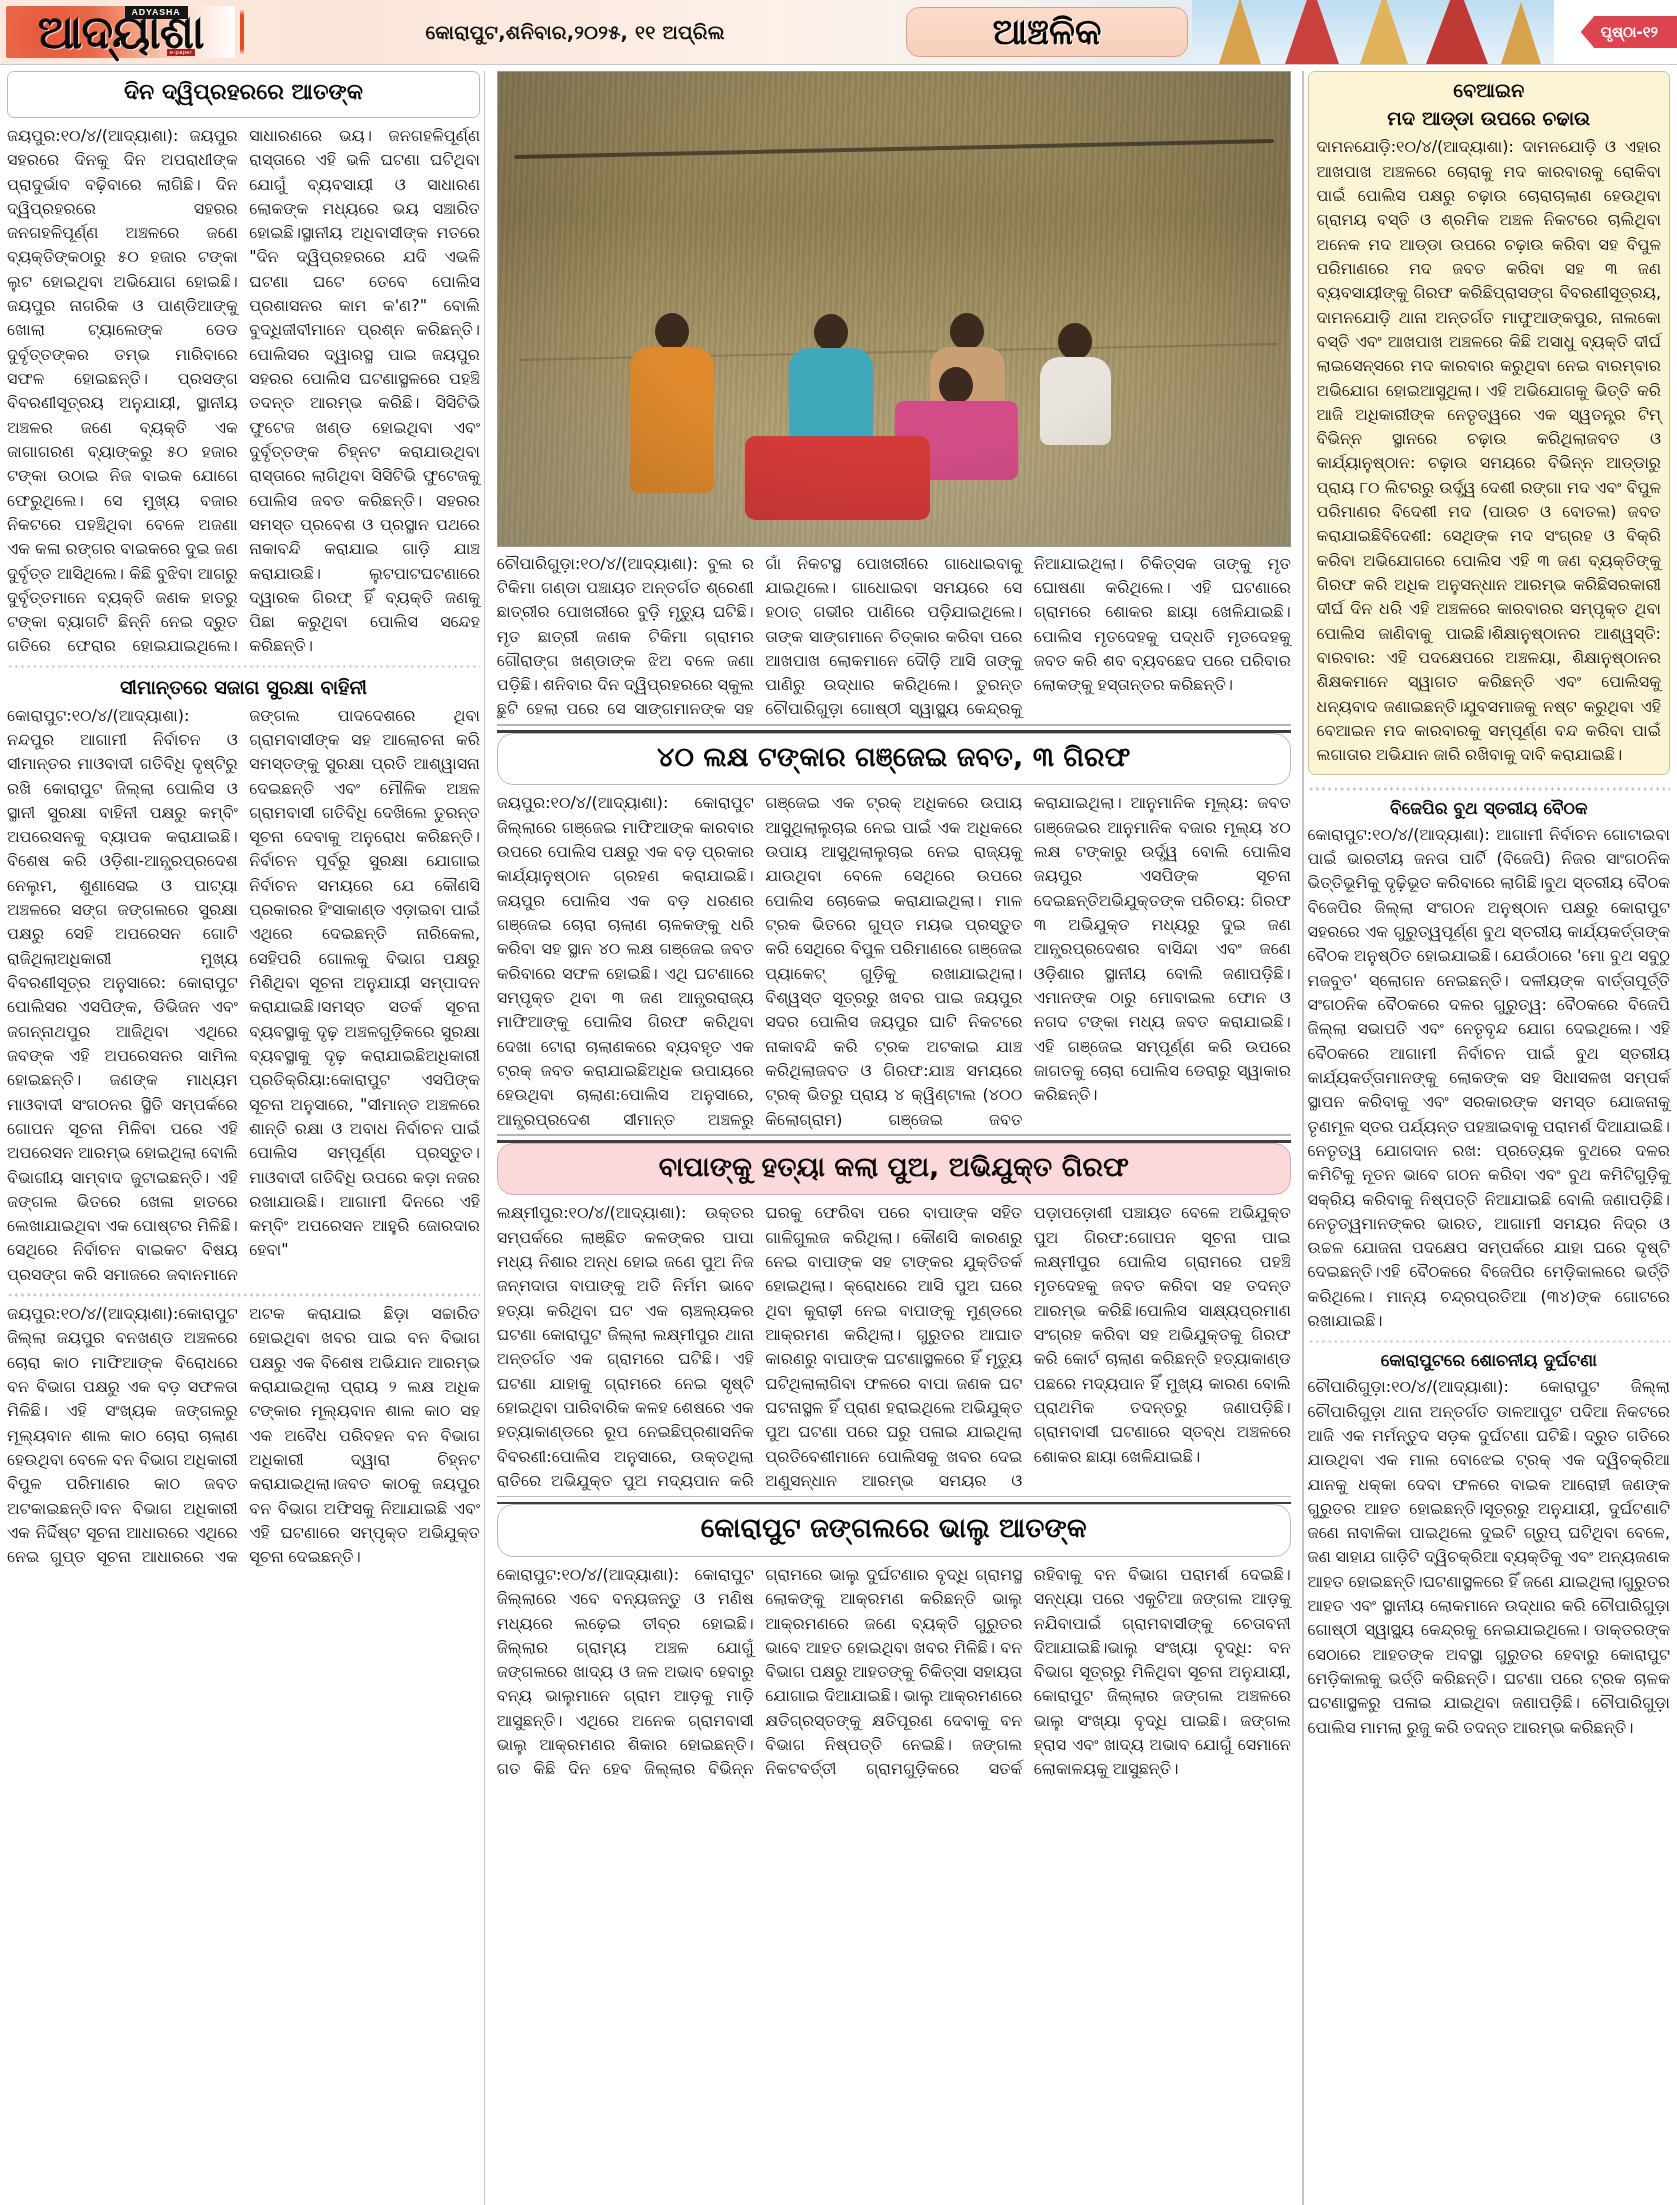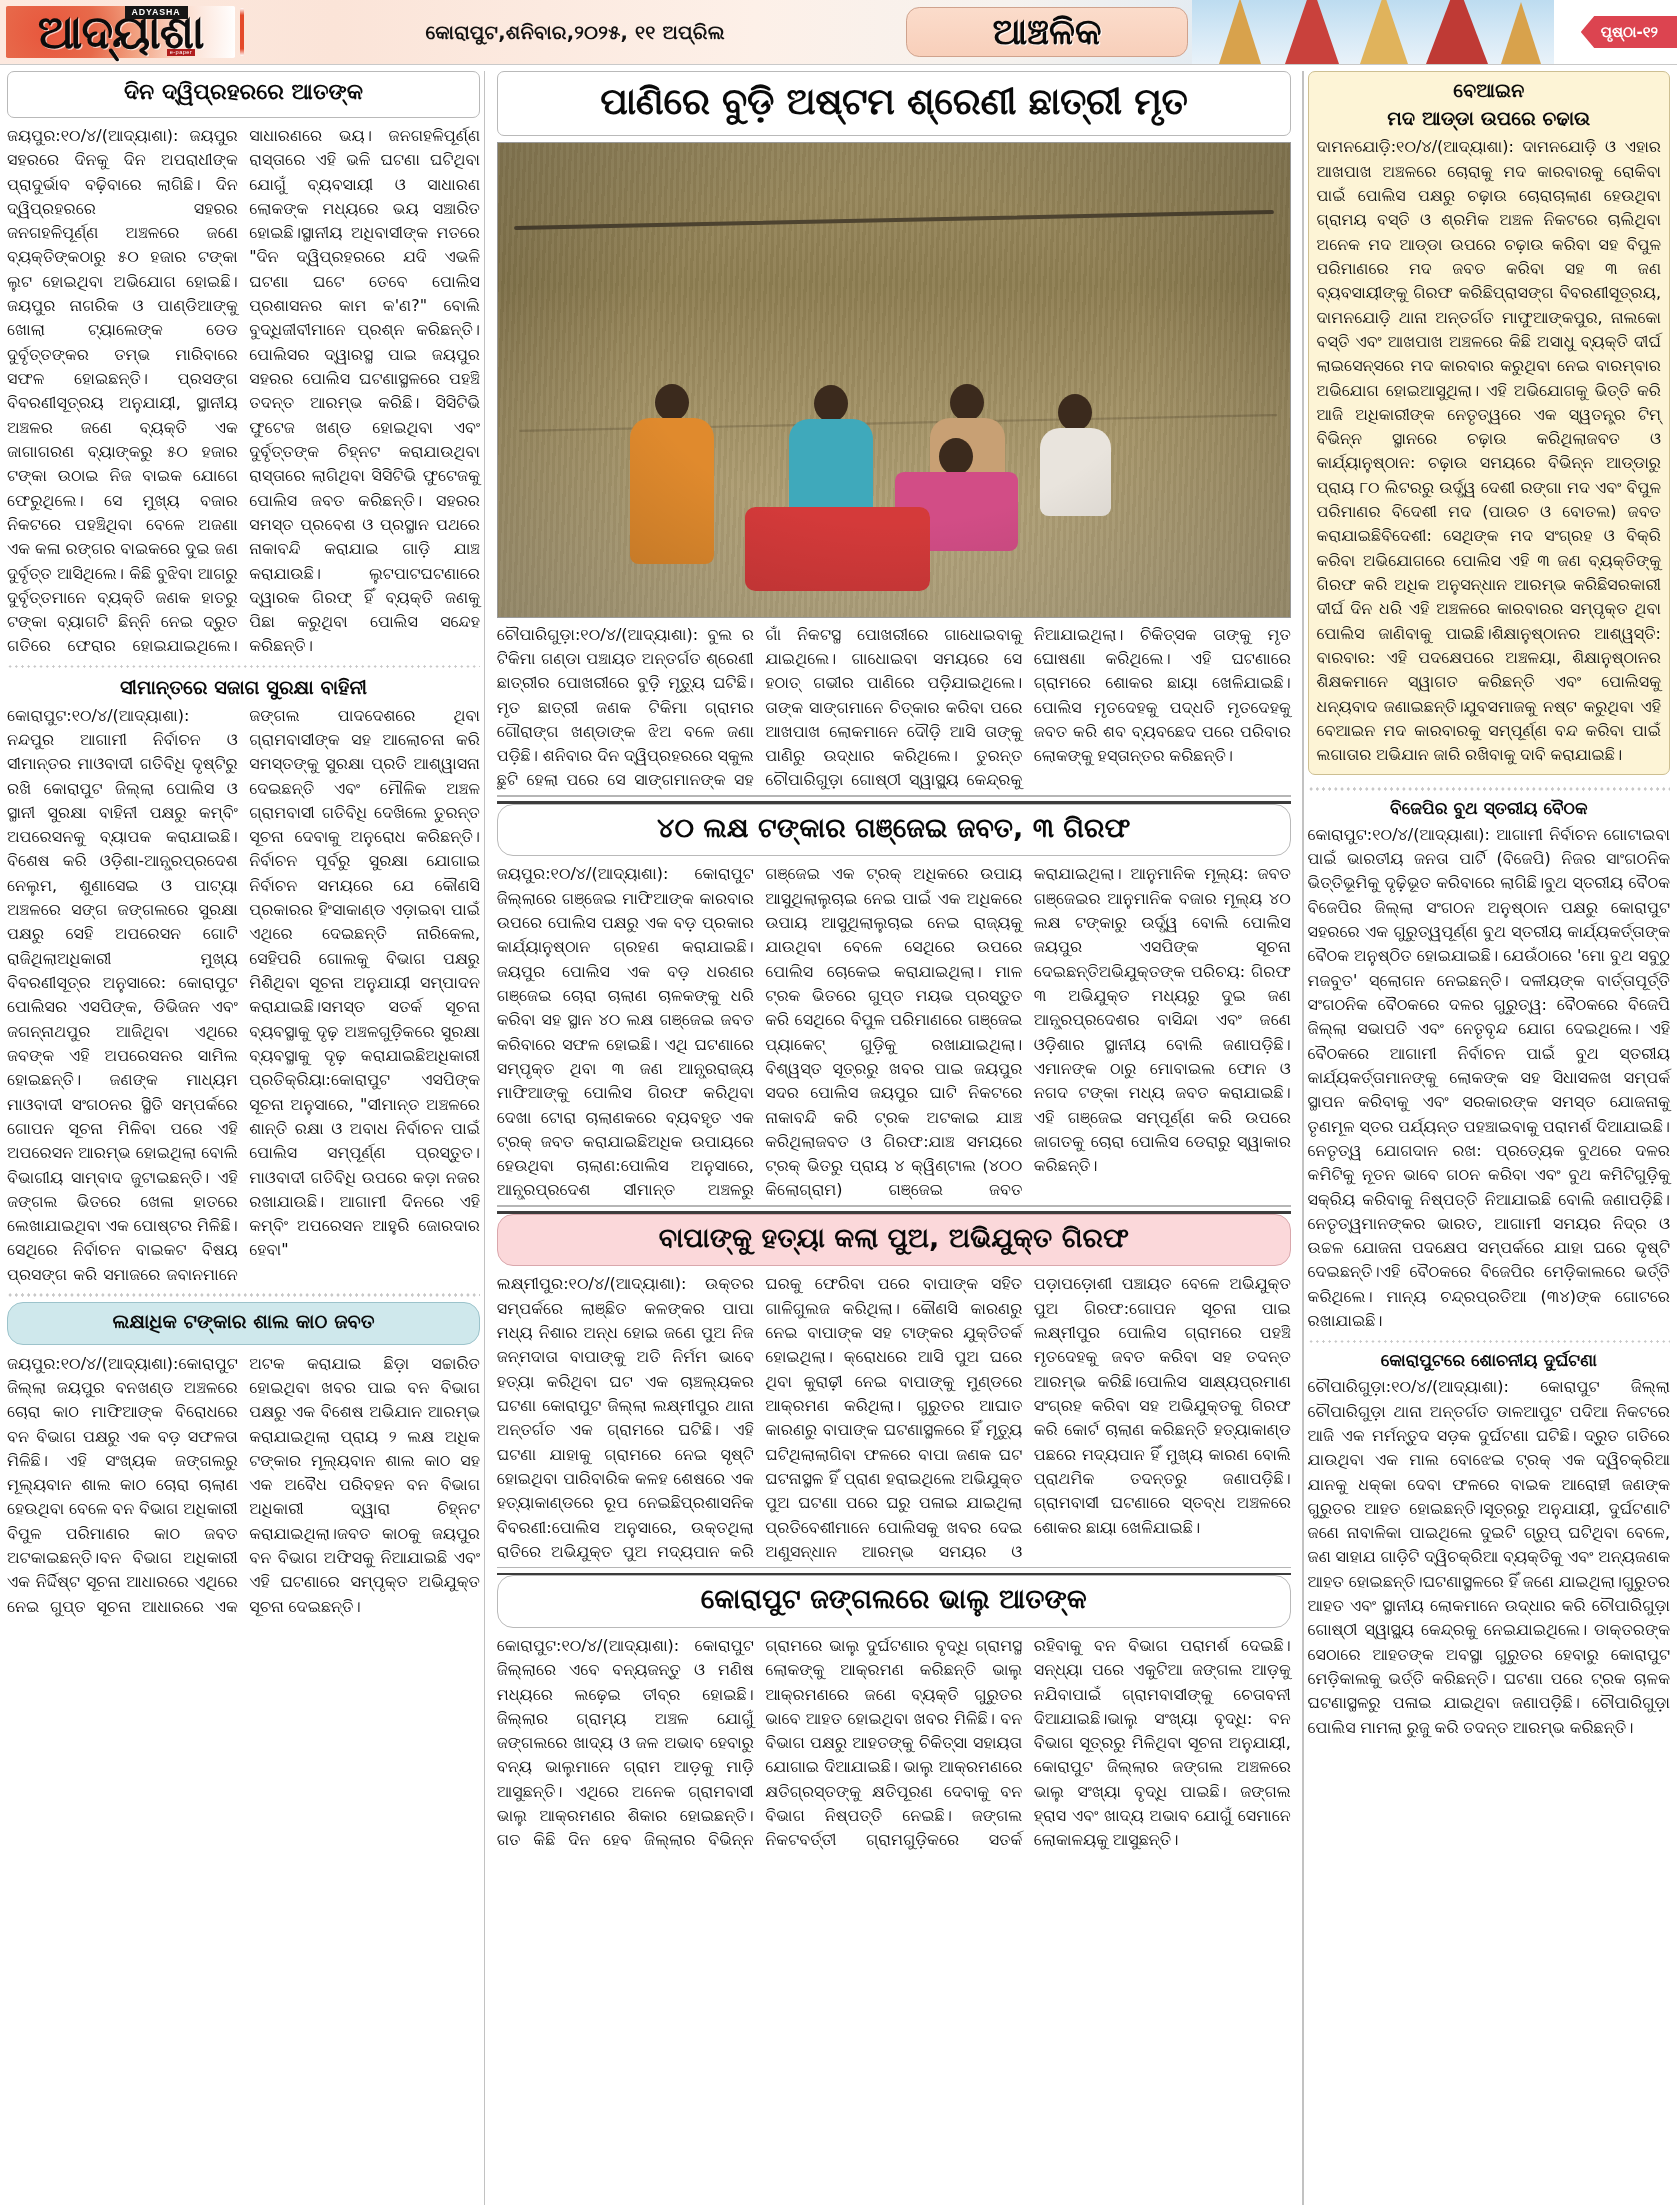--- a/index.html
+++ b/index.html
@@ -308,34 +308,28 @@
 
       <div class="divider-dots"></div>
 
       <div>
         <div class="hl hl-sm">ସୀମାନ୍ତରେ ସଜାଗ ସୁରକ୍ଷା ବାହିନୀ</div>
       </div>
       <div class="body-text cols2">କୋରାପୁଟ:୧୦/୪/(ଆଦ୍ୟାଶା): ନନ୍ଦପୁର ଆଗାମୀ ନିର୍ବାଚନ ଓ ସୀମାନ୍ତର ମାଓବାଦୀ ଗତିବିଧି ଦୃଷ୍ଟିରୁ ରଖି କୋରାପୁଟ ଜିଲ୍ଲା ପୋଲିସ ଓ ସ୍ଥାନୀ ସୁରକ୍ଷା ବାହିନୀ ପକ୍ଷରୁ କମ୍ବିଂ ଅପରେସନକୁ ବ୍ୟାପକ କରାଯାଇଛି। ବିଶେଷ କରି ଓଡ଼ିଶା-ଆନ୍ଧ୍ରପ୍ରଦେଶ ନେଲୁମ, ଶୁଣାସେଇ ଓ ପାଟ୍ୟା ଅଞ୍ଚଳରେ ସଙ୍ଗ ଜଙ୍ଗଲରେ ସୁରକ୍ଷା ପକ୍ଷରୁ ସେହି ଅପରେସନ ଗୋଟି ରାଜିଥିଲାଅଧିକାରୀ ମୁଖ୍ୟ ବିବରଣୀସୂତ୍ର ଅନୁସାରେ: କୋରାପୁଟ ପୋଲିସର ଏସପିଙ୍କ, ଡିଭିଜନ ଏବଂ ଜଗନ୍ନାଥପୁର ଆଜିଥିବା ଏଥିରେ ଜବଙ୍କ ଏହି ଅପରେସନର ସାମିଲ ହୋଇଛନ୍ତି। ଜଣଙ୍କ ମାଧ୍ୟମ ମାଓବାଦୀ ସଂଗଠନର ସ୍ଥିତି ସମ୍ପର୍କରେ ଗୋପନ ସୂଚନା ମିଳିବା ପରେ ଏହି ଅପରେସନ ଆରମ୍ଭ ହୋଇଥିଲା ବୋଲି ବିଭାଗୀୟ ସାମ୍ବାଦ ଜୁଟାଇଛନ୍ତି। ଏହି ଜଙ୍ଗଲ ଭିତରେ ଖେଳା ହାତରେ ଲେଖାଯାଇଥିବା ଏକ ପୋଷ୍ଟର ମିଳିଛି। ସେଥିରେ ନିର୍ବାଚନ ବାଇକଟ ବିଷୟ ପ୍ରସଙ୍ଗ କରି ସମାଜରେ ଜବାନମାନେ ଜଙ୍ଗଲ ପାଦଦେଶରେ ଥିବା ଗ୍ରାମବାସୀଙ୍କ ସହ ଆଲୋଚନା କରି ସମସ୍ତଙ୍କୁ ସୁରକ୍ଷା ପ୍ରତି ଆଶ୍ୱାସନା ଦେଇଛନ୍ତି ଏବଂ ମୌଳିକ ଅଞ୍ଚଳ ଗ୍ରାମବାସୀ ଗତିବିଧି ଦେଖିଲେ ତୁରନ୍ତ ସୂଚନା ଦେବାକୁ ଅନୁରୋଧ କରିଛନ୍ତି।ନିର୍ବାଚନ ପୂର୍ବରୁ ସୁରକ୍ଷା ଯୋଗାଇ ନିର୍ବାଚନ ସମୟରେ ଯେ କୌଣସି ପ୍ରକାରର ହିଂସାକାଣ୍ଡ ଏଡ଼ାଇବା ପାଇଁ ଏଥିରେ ଦେଇଛନ୍ତି ନାରିକେଲ, ସେହିପରି ଗୋଲକୁ ବିଭାଗ ପକ୍ଷରୁ ମିଶିଥିବା ସୂଚନା ଅନୁଯାୟୀ ସମ୍ପାଦନ କରାଯାଇଛି।ସମସ୍ତ ସତର୍କ ସୂଚନା ବ୍ୟବସ୍ଥାକୁ ଦୃଢ଼ ଅଞ୍ଚଳଗୁଡ଼ିକରେ ସୁରକ୍ଷା ବ୍ୟବସ୍ଥାକୁ ଦୃଢ଼ କରାଯାଇଛିଅଧିକାରୀ ପ୍ରତିକ୍ରିୟା:କୋରାପୁଟ ଏସପିଙ୍କ ସୂଚନା ଅନୁସାରେ, "ସୀମାନ୍ତ ଅଞ୍ଚଳରେ ଶାନ୍ତି ରକ୍ଷା ଓ ଅବାଧ ନିର୍ବାଚନ ପାଇଁ ପୋଲିସ ସମ୍ପୂର୍ଣ୍ଣ ପ୍ରସ୍ତୁତ। ମାଓବାଦୀ ଗତିବିଧି ଉପରେ କଡ଼ା ନଜର ରଖାଯାଉଛି। ଆଗାମୀ ଦିନରେ ଏହି କମ୍ବିଂ ଅପରେସନ ଆହୁରି ଜୋରଦାର ହେବା"</div>
 
       <div class="divider-dots"></div>
 
-      <div class="box tint-teal flat">
-        <div class="hl hl-sm">ଲକ୍ଷାଧିକ ଟଙ୍କାର ଶାଲ କାଠ ଜବତ</div>
-      </div>
       <div class="body-text cols2">ଜୟପୁର:୧୦/୪/(ଆଦ୍ୟାଶା):କୋରାପୁଟ ଜିଲ୍ଲା ଜୟପୁର ବନଖଣ୍ଡ ଅଞ୍ଚଳରେ ଚୋରା କାଠ ମାଫିଆଙ୍କ ବିରୋଧରେ ବନ ବିଭାଗ ପକ୍ଷରୁ ଏକ ବଡ଼ ସଫଳତା ମିଳିଛି। ଏହି ସଂଖ୍ୟକ ଜଙ୍ଗଲରୁ ମୂଲ୍ୟବାନ ଶାଲ କାଠ ଚୋରା ଚାଲାଣ ହେଉଥିବା ବେଳେ ବନ ବିଭାଗ ଅଧିକାରୀ ବିପୁଳ ପରିମାଣର କାଠ ଜବତ ଅଟକାଇଛନ୍ତି।ବନ ବିଭାଗ ଅଧିକାରୀ ଏକ ନିର୍ଦ୍ଦିଷ୍ଟ ସୂଚନା ଆଧାରରେ ଏଥିରେ ନେଇ ଗୁପ୍ତ ସୂଚନା ଆଧାରରେ ଏକ ଅଟକ କରାଯାଇ ଛିଡ଼ା ସଚ୍ଚାରିତ ହୋଇଥିବା ଖବର ପାଇ ବନ ବିଭାଗ ପକ୍ଷରୁ ଏକ ବିଶେଷ ଅଭିଯାନ ଆରମ୍ଭ କରାଯାଇଥିଲା ପ୍ରାୟ ୨ ଲକ୍ଷ ଅଧିକ ଟଙ୍କାର ମୂଲ୍ୟବାନ ଶାଲ କାଠ ସହ ଏକ ଅବୈଧ ପରିବହନ ବନ ବିଭାଗ ଅଧିକାରୀ ଦ୍ୱାରା ଚିହ୍ନଟ କରାଯାଇଥିଲା।ଜବତ କାଠକୁ ଜୟପୁର ବନ ବିଭାଗ ଅଫିସକୁ ନିଆଯାଇଛି ଏବଂ ଏହି ଘଟଣାରେ ସମ୍ପୃକ୍ତ ଅଭିଯୁକ୍ତ ସୂଚନା ଦେଇଛନ୍ତି।</div>
 
     </div>
 
     <div class="vrule"></div>
 
     <div class="col col-2">
 
-      <div class="box">
-        <div class="hl hl-xl">ପାଣିରେ ବୁଡ଼ି ଅଷ୍ଟମ ଶ୍ରେଣୀ ଛାତ୍ରୀ ମୃତ</div>
-      </div>
 
       <div class="photo">
         <div class="ph-bank"></div>
         <div class="ph-water"></div>
         <div class="ph-rope"></div>
         <div class="fig f-orange">
             <div class="head"></div>
             <div class="body"></div>
           </div>
         <div class="fig f-cyan">

